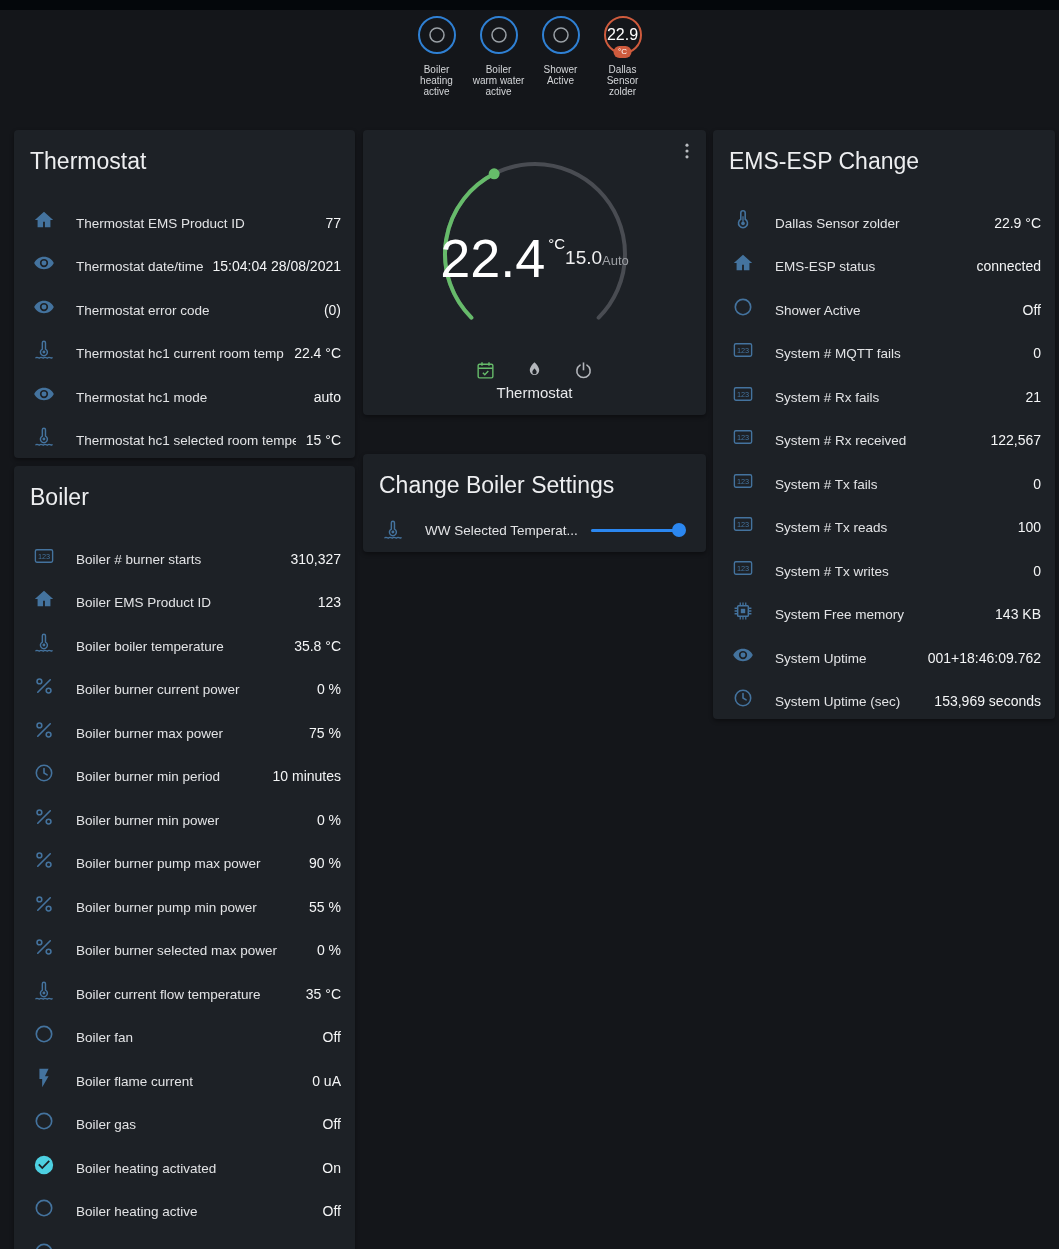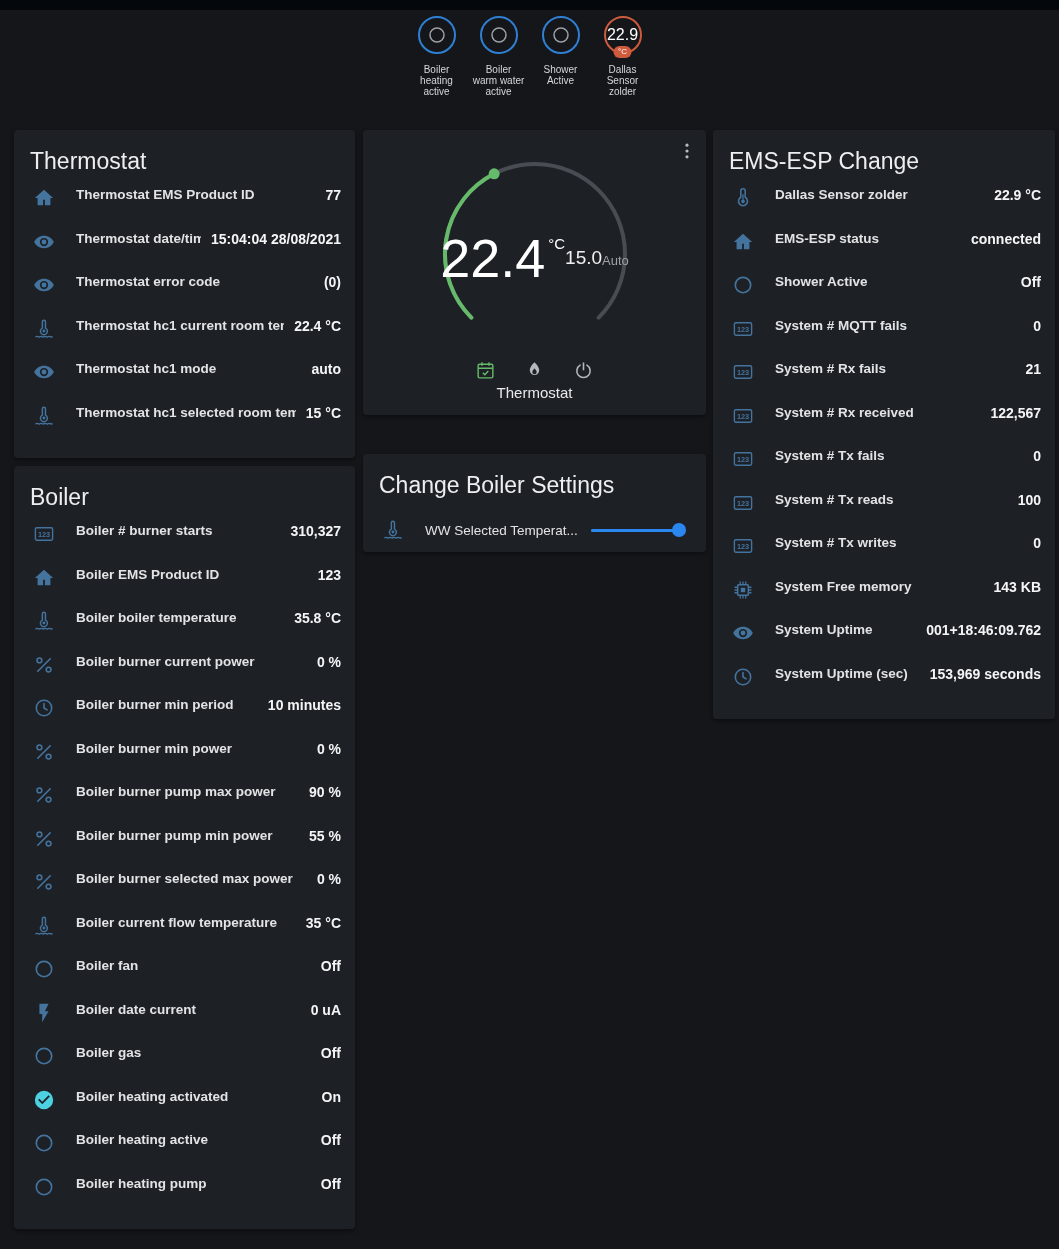--- a/index.html
+++ b/index.html
@@ -20,21 +20,21 @@
   .bunit { position:absolute; bottom:-6px; left:50%; transform:translateX(-50%);
            color:#fff; font-size:8px; padding:2px 5px; border-radius:8px; line-height:1; }
   .blabel { margin-top:10px; font-size:10px; line-height:11px; color:#d4d6d9; text-align:center; }
 
   
   .grid { position:absolute; top:130px; left:0; right:0; height:1119px; }
   .col { position:absolute; top:0; display:flex; flex-direction:column; gap:8px; }
   .card { background:#1d2126; border-radius:4px; box-shadow:0 2px 4px rgba(0,0,0,.4); }
   .card-title { font-size:23px; font-weight:400; color:#edeef0; padding:18px 16px 12px; line-height:27px; }
   .rows { padding-bottom:10px; }
-  .row { display:flex; align-items:flex-start; height:43.5px; padding:0 14px 0 18px; cursor:pointer;font-weight:bold; }
+  .row { display:flex; align-items:flex-end; height:43.5px; padding:0 14px 0 18px; cursor:pointer; }
   .icon { width:24px; flex:0 0 24px; display:flex; justify-content:center; color:var(--icon-blue,#44739e); }
   .icon svg { display:block; }
   .lbl { margin-left:20px; font-size:13.5px; color:#e2e3e5; white-space:nowrap; overflow:hidden; }
   .val { margin-left:auto; font-size:14px; color:#f4f5f6; white-space:nowrap; padding-left:10px; }
 
   
   .gauge-card { height:285px; position:relative; }
   .menu { position:absolute; top:10px; right:8px; color:#b9bcc0; cursor:pointer; }
   .ring { position:absolute; top:24px; left:50%; transform:translateX(-50%); width:200px; height:200px; cursor:pointer; }
   .ring svg { position:absolute; inset:0; }
@@ -207,68 +207,79 @@
                 <circle cx="7" cy="7" r="2.6" fill="none" stroke="currentColor" stroke-width="1.7"></circle>
                 <circle cx="17" cy="17" r="2.6" fill="none" stroke="currentColor" stroke-width="1.7"></circle>
               </svg>
             </span>
             <span class="lbl">Boiler burner current power</span>
             <span class="val">0 %</span>
           </div>
           <div class="row">
             <span class="icon">
               <svg viewBox="0 0 24 24" width="22" height="22">
-                <circle cx="12" cy="12" r="8.4" fill="none" stroke="currentColor" stroke-width="1.7"></circle>
-                <path stroke="currentColor" stroke-width="1.7" stroke-linecap="round" fill="none" d="M12 7.2V12l3.4 2"></path>
-              </svg>
-            </span>
-            <span class="lbl">Boiler burner min period</span>
-            <span class="val">10 minutes</span>
-          </div>
-          <div class="row">
-            <span class="icon">
-              <svg viewBox="0 0 24 24" width="22" height="22">
                 <path stroke="currentColor" stroke-width="1.8" stroke-linecap="round" d="M18.8 5.2 5.2 18.8"></path>
                 <circle cx="7" cy="7" r="2.6" fill="none" stroke="currentColor" stroke-width="1.7"></circle>
                 <circle cx="17" cy="17" r="2.6" fill="none" stroke="currentColor" stroke-width="1.7"></circle>
               </svg>
             </span>
-            <span class="lbl">Boiler burner min power</span>
-            <span class="val">0 %</span>
+            <span class="lbl">Boiler burner max power</span>
+            <span class="val">75 %</span>
+          </div>
+          <div class="row">
+            <span class="icon">
+              <svg viewBox="0 0 24 24" width="22" height="22">
+                <circle cx="12" cy="12" r="8.4" fill="none" stroke="currentColor" stroke-width="1.7"></circle>
+                <path stroke="currentColor" stroke-width="1.7" stroke-linecap="round" fill="none" d="M12 7.2V12l3.4 2"></path>
+              </svg>
+            </span>
+            <span class="lbl">Boiler burner min period</span>
+            <span class="val">10 minutes</span>
           </div>
           <div class="row">
             <span class="icon">
               <svg viewBox="0 0 24 24" width="22" height="22">
                 <path stroke="currentColor" stroke-width="1.8" stroke-linecap="round" d="M18.8 5.2 5.2 18.8"></path>
                 <circle cx="7" cy="7" r="2.6" fill="none" stroke="currentColor" stroke-width="1.7"></circle>
                 <circle cx="17" cy="17" r="2.6" fill="none" stroke="currentColor" stroke-width="1.7"></circle>
               </svg>
             </span>
-            <span class="lbl">Boiler burner pump max power</span>
-            <span class="val">90 %</span>
+            <span class="lbl">Boiler burner min power</span>
+            <span class="val">0 %</span>
           </div>
           <div class="row">
             <span class="icon">
               <svg viewBox="0 0 24 24" width="22" height="22">
                 <path stroke="currentColor" stroke-width="1.8" stroke-linecap="round" d="M18.8 5.2 5.2 18.8"></path>
                 <circle cx="7" cy="7" r="2.6" fill="none" stroke="currentColor" stroke-width="1.7"></circle>
                 <circle cx="17" cy="17" r="2.6" fill="none" stroke="currentColor" stroke-width="1.7"></circle>
               </svg>
             </span>
-            <span class="lbl">Boiler burner pump min power</span>
-            <span class="val">55 %</span>
+            <span class="lbl">Boiler burner pump max power</span>
+            <span class="val">90 %</span>
           </div>
           <div class="row">
             <span class="icon">
               <svg viewBox="0 0 24 24" width="22" height="22">
                 <path stroke="currentColor" stroke-width="1.8" stroke-linecap="round" d="M18.8 5.2 5.2 18.8"></path>
                 <circle cx="7" cy="7" r="2.6" fill="none" stroke="currentColor" stroke-width="1.7"></circle>
                 <circle cx="17" cy="17" r="2.6" fill="none" stroke="currentColor" stroke-width="1.7"></circle>
               </svg>
             </span>
+            <span class="lbl">Boiler burner pump min power</span>
+            <span class="val">55 %</span>
+          </div>
+          <div class="row">
+            <span class="icon">
+              <svg viewBox="0 0 24 24" width="22" height="22">
+                <path stroke="currentColor" stroke-width="1.8" stroke-linecap="round" d="M18.8 5.2 5.2 18.8"></path>
+                <circle cx="7" cy="7" r="2.6" fill="none" stroke="currentColor" stroke-width="1.7"></circle>
+                <circle cx="17" cy="17" r="2.6" fill="none" stroke="currentColor" stroke-width="1.7"></circle>
+              </svg>
+            </span>
             <span class="lbl">Boiler burner selected max power</span>
             <span class="val">0 %</span>
           </div>
           <div class="row">
             <span class="icon">
               <svg viewBox="0 0 24 24" width="22" height="22">
                 <path fill="none" stroke="currentColor" stroke-width="1.6" d="M13.6 11V4.2a1.7 1.7 0 0 0-3.4 0V11a3.8 3.8 0 1 0 3.4 0z"></path>
                 <circle cx="11.9" cy="14.2" r="1.6" fill="currentColor"></circle>
                 <path fill="none" stroke="currentColor" stroke-width="1.5" stroke-linecap="round" d="M3.2 20.4c1.5-1.5 2.9 1.5 4.4 0s2.9 1.5 4.4 0 2.9 1.5 4.4 0 2.9 1.5 4.4 0"></path>
               </svg>
@@ -284,21 +295,21 @@
             </span>
             <span class="lbl">Boiler fan</span>
             <span class="val">Off</span>
           </div>
           <div class="row">
             <span class="icon">
               <svg viewBox="0 0 24 24" width="22" height="22">
                 <path fill="currentColor" d="M7 2v11h3v9l7-12h-4l4-8z"></path>
               </svg>
             </span>
-            <span class="lbl">Boiler date current</span>
+            <span class="lbl">Boiler flame current</span>
             <span class="val">0 uA</span>
           </div>
           <div class="row">
             <span class="icon">
               <svg viewBox="0 0 24 24" width="22" height="22">
                 <circle cx="12" cy="12" r="8.4" fill="none" stroke="currentColor" stroke-width="1.8"></circle>
               </svg>
             </span>
             <span class="lbl">Boiler gas</span>
             <span class="val">Off</span>

